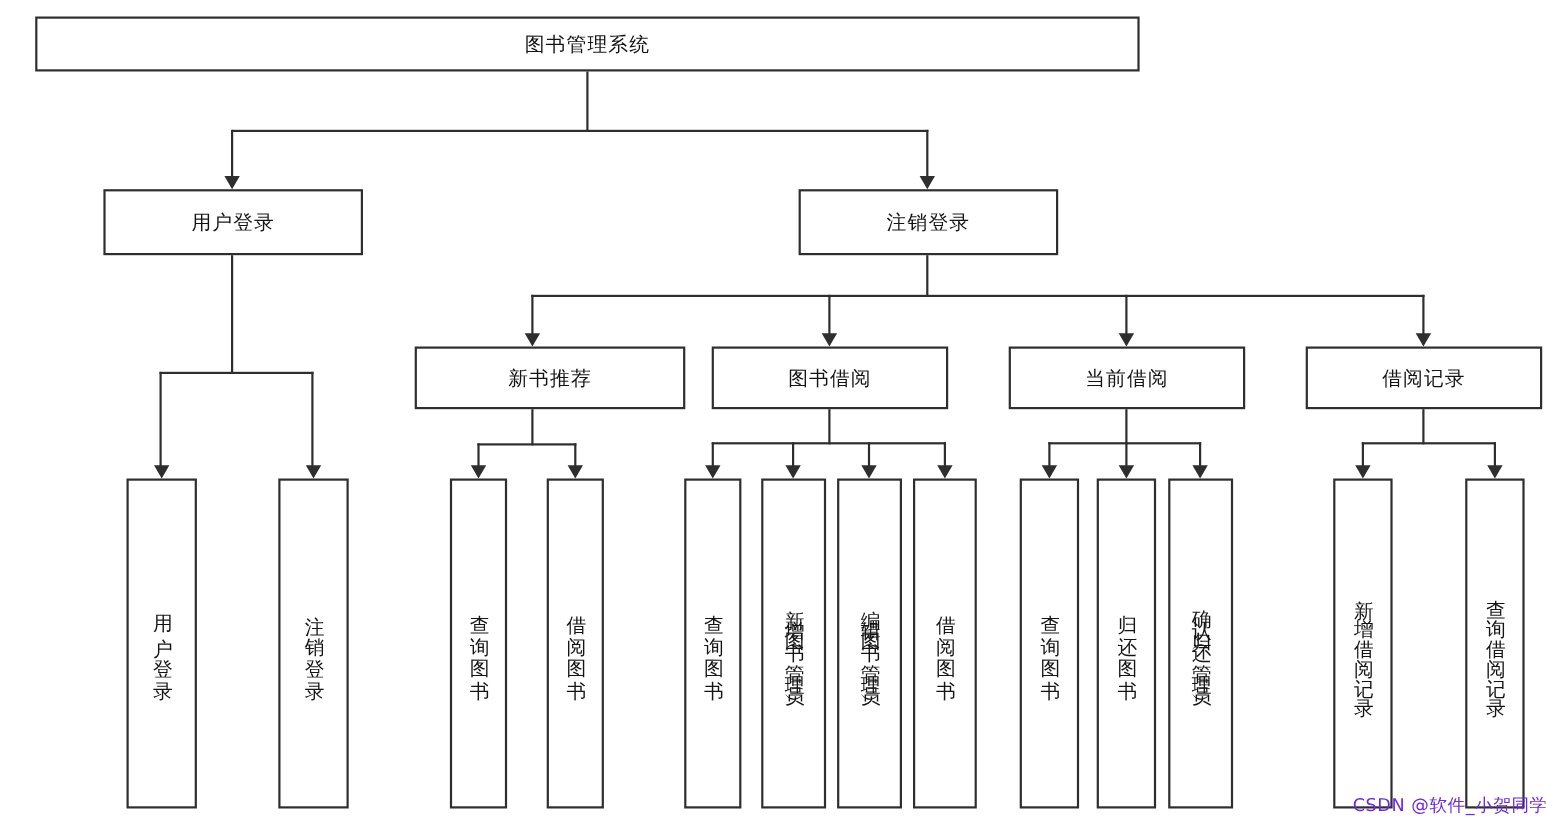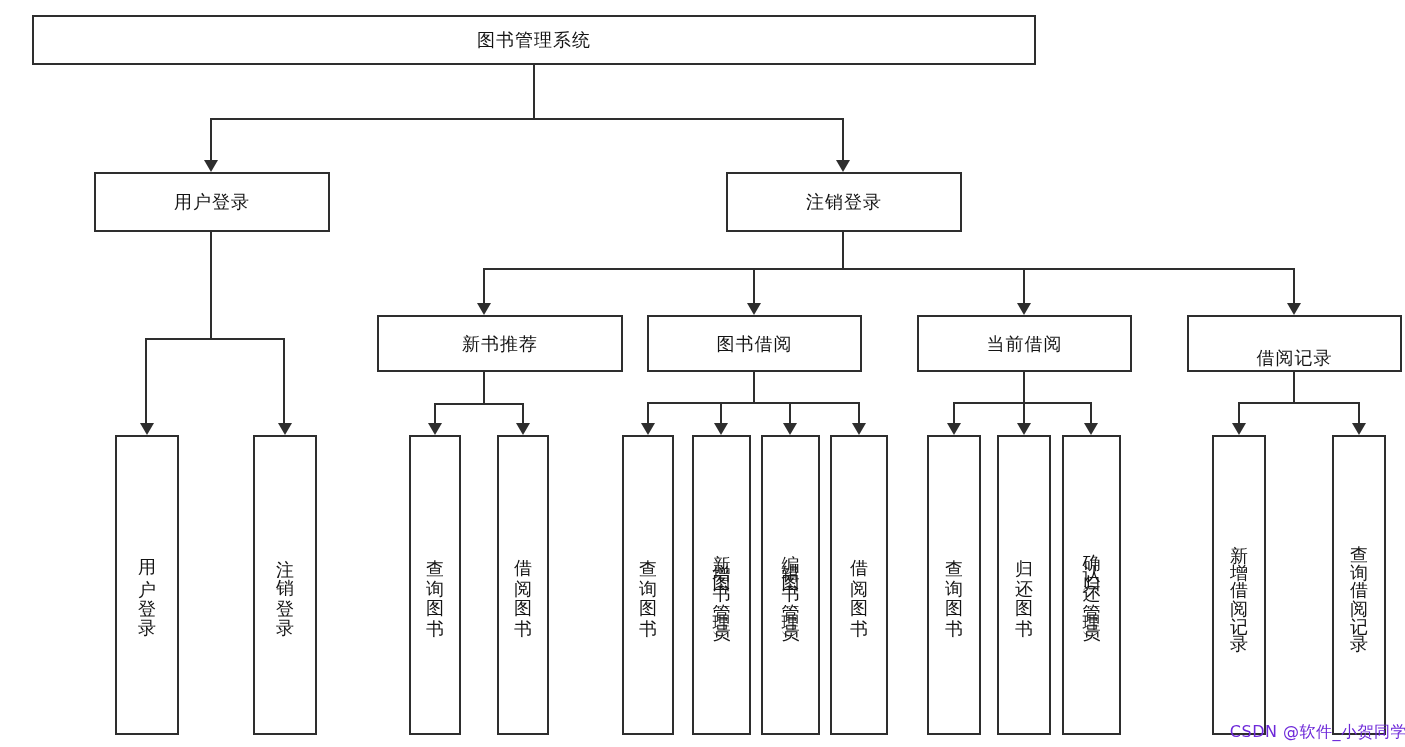--- a/index.html
+++ b/index.html
@@ -52,21 +52,21 @@
 
   <div class="box" style="left:363px; top:315px; width:246px; height:57px;">
     <span>新书推荐</span>
   </div>
   <div class="box" style="left:903px; top:315px; width:215px; height:57px;">
     <span>当前借阅</span>
   </div>
   <div class="box" style="left:633px; top:315px; width:215px; height:57px;">
     <span>图书借阅</span>
   </div>
-  <div class="box" style="left:1173px; top:315px; width:215px; height:57px;align-items:flex-end;">
+  <div class="box" style="left:1173px; top:315px; width:215px; height:57px;">
     <span>借阅记录</span>
   </div>
 
   <div class="vbox" style="left:101px; width:64px;">
     <span class="vtext ls4">用户登录</span>
   </div>
   <div class="vbox" style="left:239px; width:64px;">
     <span class="vtext ls4">注销登录</span>
   </div>
 

